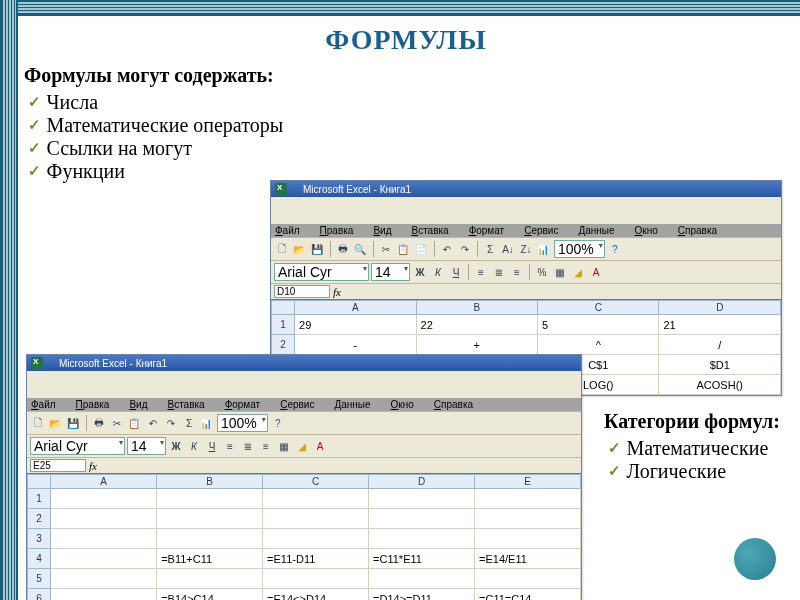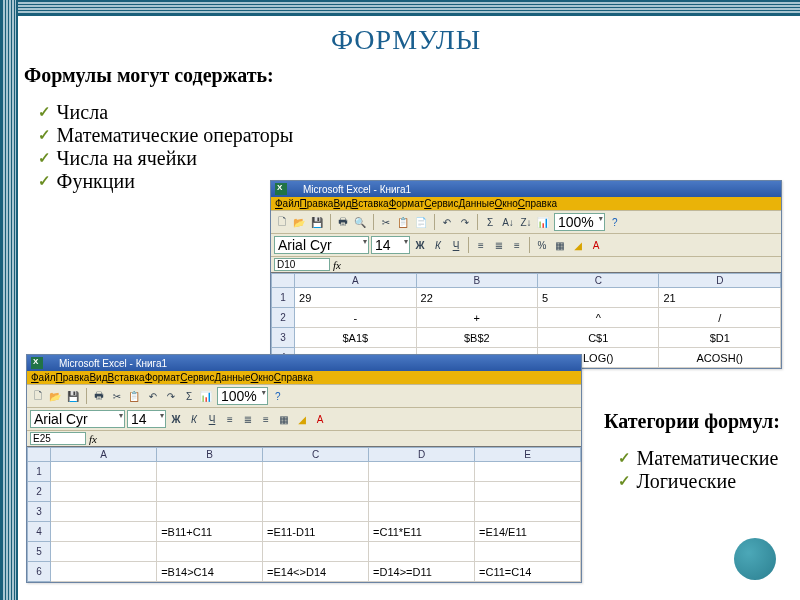--- a/index.html
+++ b/index.html
@@ -39,36 +39,36 @@
   }
   .slide {
     position: absolute;
     left: 24px; top: 18px; right: 12px; bottom: 12px;
   }
   h1 {
     text-align: center;
     color: #1a5f8f;
     font-size: 28px;
     margin: 6px 0 8px;
-    font-weight: normal;
+    font-weight: bold;
     letter-spacing: 1px;
   }
   .lede {
     font-size: 20px;
     font-weight: bold;
     margin: 0 0 2px;
   }
   .lede2 {
     font-size: 20px;
     font-weight: bold;
     margin: 4px 0 2px;
   }
   ul.check {
     list-style: none;
-    margin: 14px;
+    margin: 4px;
     padding: 0;
     font-size: 20px;
   }
   ul.check li::before {
     content: "✓";
     color: #6b8e23;
     font-weight: bold;
     margin-right: 6px;
     font-size: 15px;
     vertical-align: 2px;
@@ -94,26 +94,27 @@
     width: 12px; height: 12px;
     background: #217346;
     display: inline-block;
     position: relative;
   }
   .titlebar .x-icon::after {
     content:"X"; color:#fff; font-size:8px; font-weight:bold;
     position:absolute; left:2px; top:0;
   }
   .menubar {
-    background: #eab308;
+    background: #a3a3a3;
     padding: 1px 4px;
     display: flex;
-    gap: 0;
+    gap: 20px;
     border-bottom: 1px solid #c0b89a;
     color: #000;
+    margin-top: 27px;
   }
   .menubar span { text-decoration: underline; text-decoration-color: transparent; }
   .menubar span:first-letter { text-decoration: underline; }
   .toolbar {
     background: #ece9d8;
     padding: 2px 3px;
     display: flex;
     align-items: center;
     gap: 2px;
     border-bottom: 1px solid #c0b89a;
@@ -184,21 +185,21 @@
 <div class="border-top"></div>
 <div class="border-left"></div>
 <div class="corner-ball"></div>
 
 <div class="slide">
   <h1>ФОРМУЛЫ</h1>
   <p class="lede">Формулы могут содержать:</p>
   <ul class="check">
     <li>Числа</li>
     <li>Математические операторы</li>
-    <li>Числа на ячейки</li>
+    <li>Ссылки на могут</li>
     <li>Функции</li>
   </ul>
 
   <div class="excel" id="excel1">
     <div class="titlebar">
       <span class="x-icon"></span>
       <span>Microsoft Excel - Книга1</span>
     </div>
     <div class="menubar">
       <span>Файл</span>

